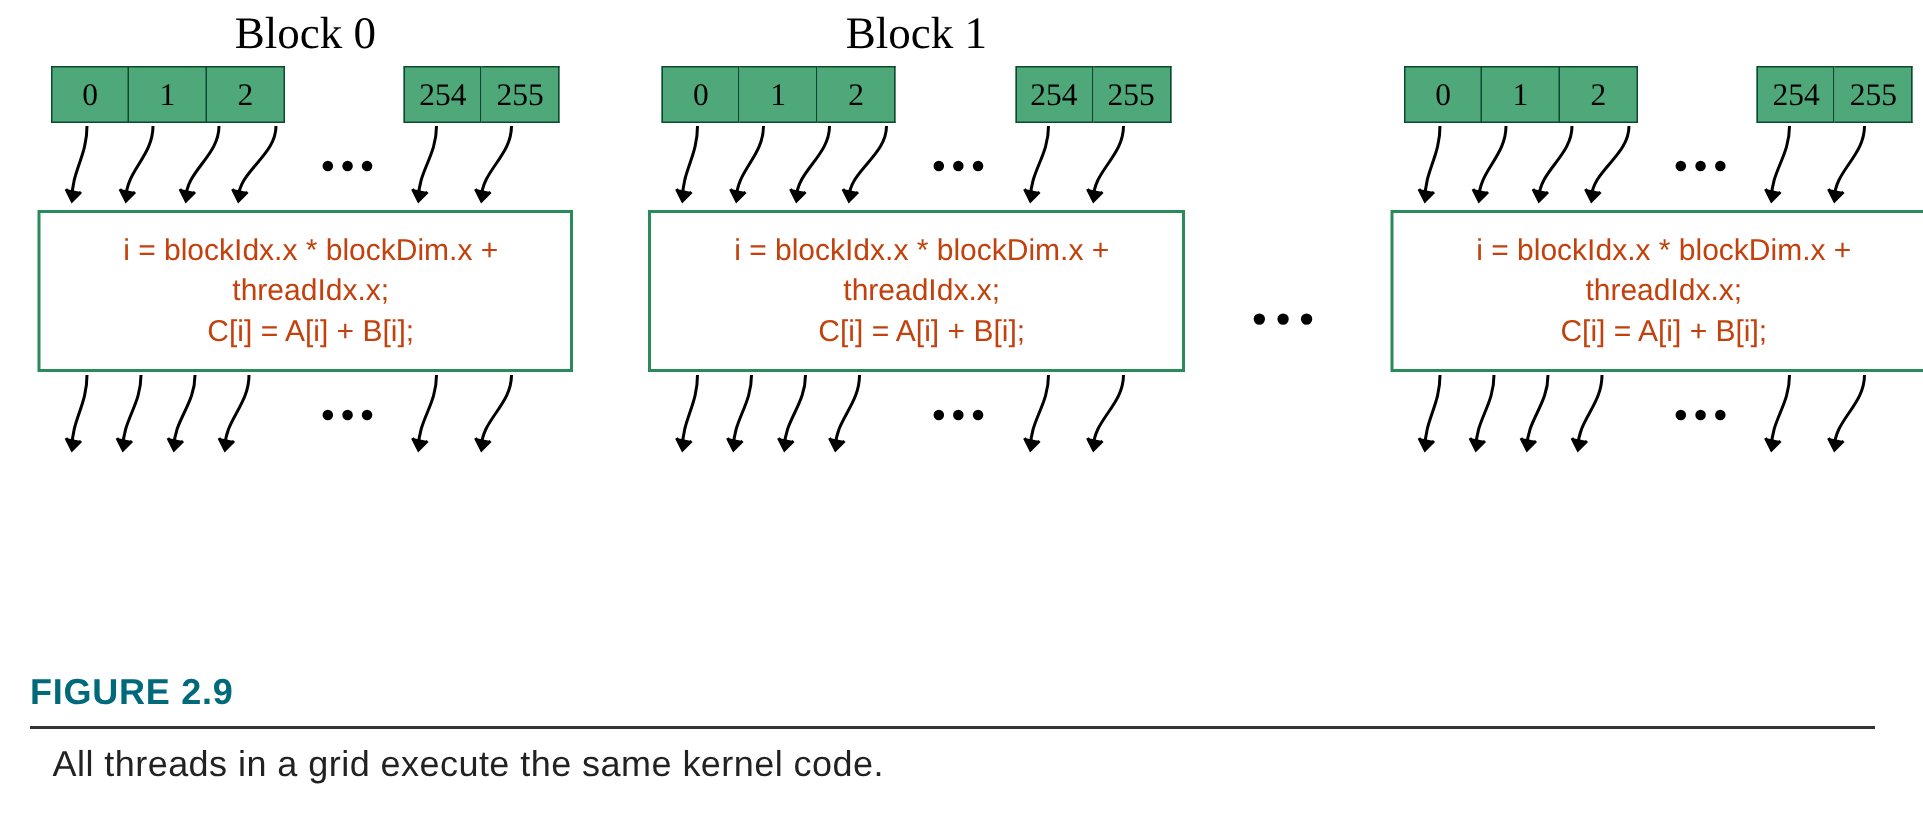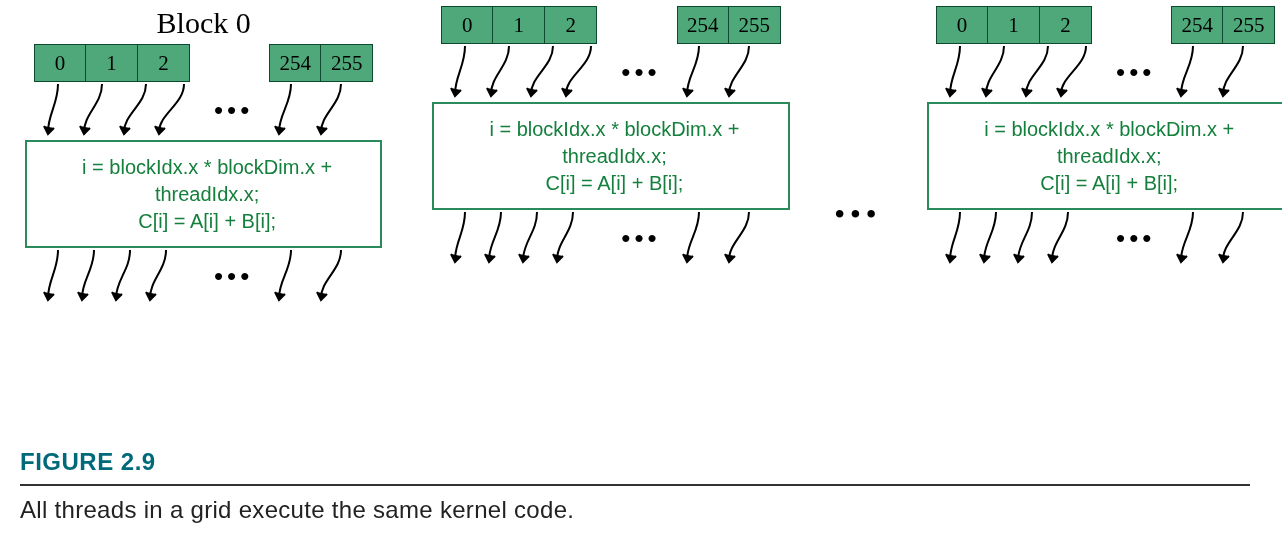--- a/index.html
+++ b/index.html
@@ -10,21 +10,21 @@
   }
   .page {
     width: 1282px;
     height: 542px;
     position: relative;
     box-sizing: border-box;
     padding: 6px 10px 10px 20px;
   }
   .blocks-row {
     display: flex;
-    align-items: flex-start;
+    align-items: flex-end;
     gap: 40px;
   }
   .block-col {
     flex: 1 1 0;
     display: flex;
     flex-direction: column;
     align-items: center;
   }
   .block-title {
     font-size: 30px;
@@ -82,21 +82,21 @@
   .code-box {
     border: 2px solid #2a8a5a;
     width: calc(100% - 10px);
     min-height: 108px;
     box-sizing: border-box;
     padding: 12px 1px 10px 8px;
     font-family: Arial, Helvetica, sans-serif;
     font-size: 20px;
     line-height: 1.35;
     text-align: center;
-    color: #15803d;
+    color: #c2410c;
   }
   .figure-caption {
     position: absolute;
     left: 20px;
     bottom: 18px;
     right: 32px;
   }
   .fig-label {
     font-family: "Arial Narrow", Arial, sans-serif;
     font-weight: bold;
@@ -107,20 +107,21 @@
   .fig-rule {
     border: none;
     border-top: 2px solid #333;
     margin: 8px 0 10px 0;
   }
   .fig-text {
     font-family: Arial, Helvetica, sans-serif;
     font-size: 24px;
     color: #222;
     letter-spacing: 0.3px;
+    margin-left: 15px;
   }
   
   .thread-spacer { flex: 1; }
 </style>
 </head>
 <body>
 
 <div class="page">
 
   <div class="blocks-row">
@@ -186,20 +187,21 @@
             <path d="M28 2 C28 22,16 32,16 50"></path>
               <path d="M12 44 L16 52 L22 46" fill="#000"></path>
             <path d="M78 2 C78 22,58 32,58 50"></path>
               <path d="M54 44 L58 52 L64 46" fill="#000"></path>
           </g>
         </svg>
       </div>
     </div>
 
     <div class="block-col">
+      <div class="block-title">Block 1</div>
       <div class="thread-row">
         <div class="thread-cells">
           <div class="cell">0</div>
           <div class="cell">1</div>
           <div class="cell">2</div>
         </div>
         <div class="thread-spacer"></div>
         <div class="thread-cells">
           <div class="cell">254</div>
           <div class="cell">255</div>

